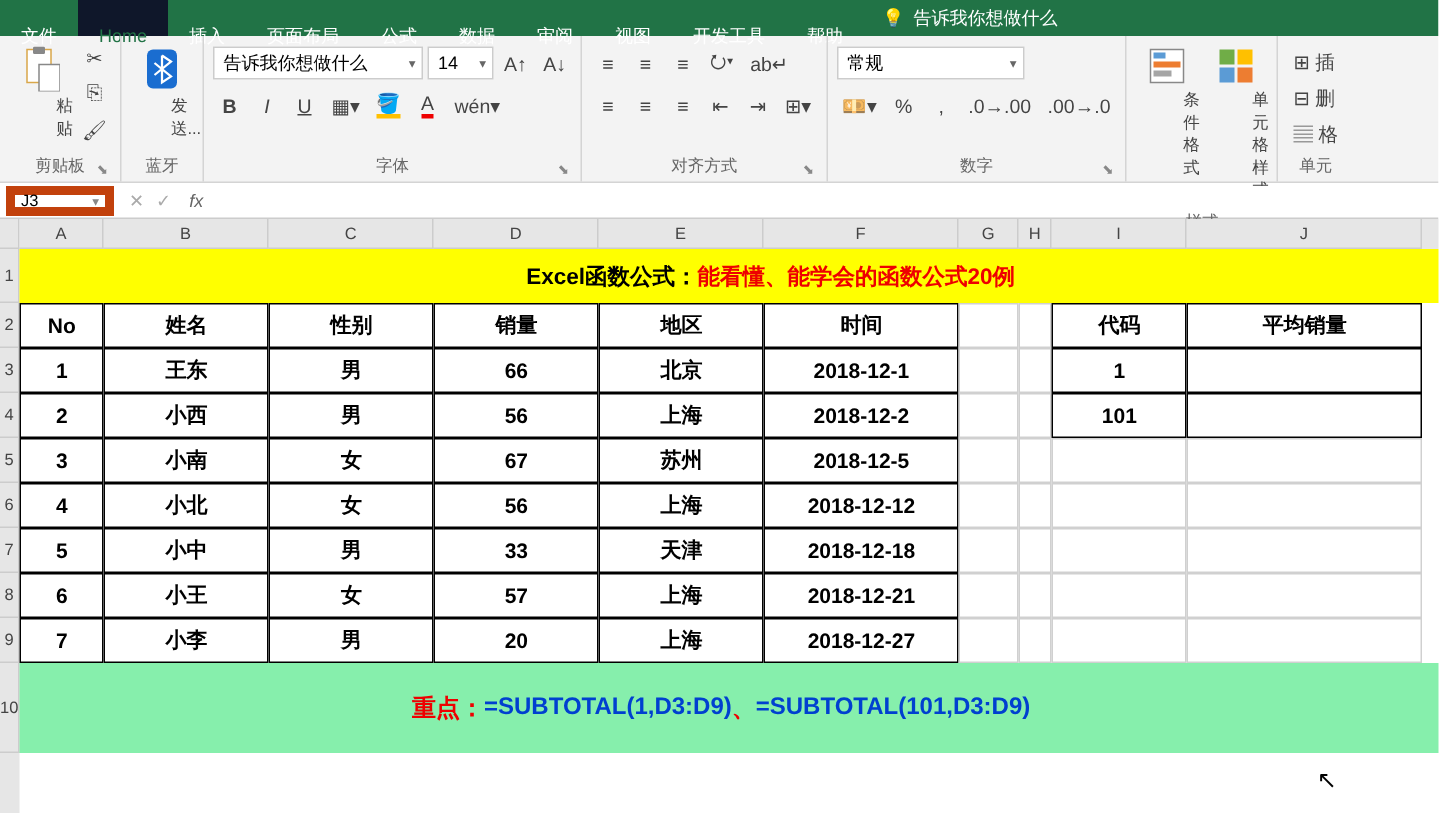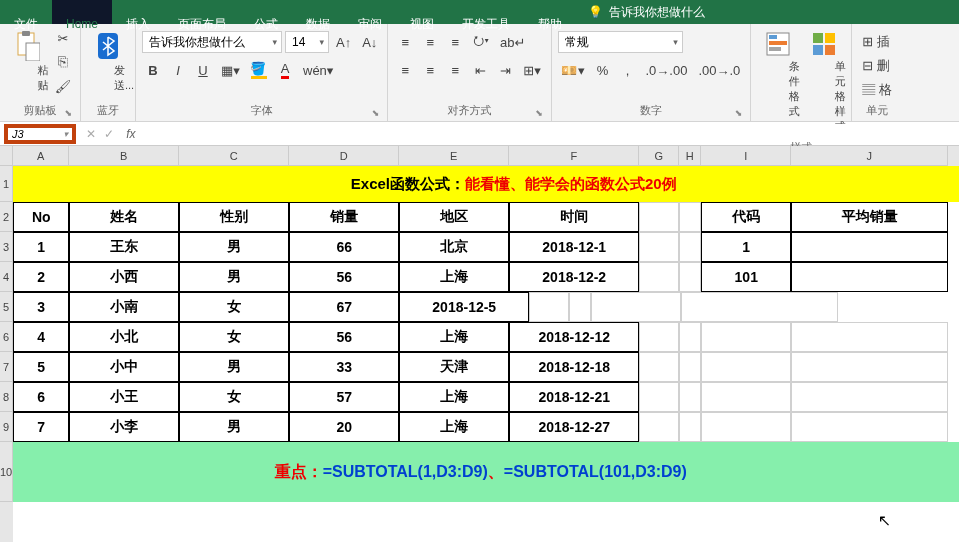--- a/index.html
+++ b/index.html
@@ -24,21 +24,21 @@
 .small-btn { width: 22px; height: 22px; display: flex; align-items: center; justify-content: center; cursor: pointer; font-size: 13px; color: #444; }
 
 .combo { height: 22px; border: 1px solid #ccc; background: #fff; font-size: 12px; padding: 0 16px 0 6px; display: flex; align-items: center; position: relative; }
 .combo::after { content: "▾"; position: absolute; right: 4px; font-size: 9px; color: #666; }
 
 .row { display: flex; gap: 3px; align-items: center; }
 .icon-btn { min-width: 22px; height: 22px; padding: 0 3px; display: flex; align-items: center; justify-content: center; cursor: pointer; font-size: 13px; color: #444; border: 1px solid transparent; }
 
 
 .fbar { height: 24px; border-bottom: 1px solid #ccc; display: flex; align-items: center; background: #fff; }
-.name-box { width: 72px; height: 20px; border: 4px solid #c2410c; margin: 0 4px; font-size: 11px; padding: 0 4px; display: flex; align-items: center; justify-content: space-between; font-style: italic; }
+.name-box { width: 72px; height: 20px; border: 6px solid #c2410c; margin: 0 4px; font-size: 11px; padding: 0 4px; display: flex; align-items: center; justify-content: space-between; }
 .name-box::after { content: "▾"; font-size: 9px; color: #888; }
 .fbar-btns { display: flex; padding: 0 6px; gap: 8px; color: #aaa; font-size: 12px; }
 .fx-label { font-style: italic; color: #666; font-size: 12px; padding: 0 6px; }
 .formula-input { flex: 1; height: 20px; border: none; outline: none; font-size: 12px; }
 
 
 .grid-wrap { display: flex; height: 396px; }
 .row-headers { width: 24px; background: #e6e6e6; }
 .corner { height: 20px; border-right: 1px solid #ccc; border-bottom: 1px solid #ccc; background: #e6e6e6; }
 .rowh { height: 30px; border-right: 1px solid #ccc; border-bottom: 1px solid #ccc; font-size: 11px; color: #444; display: flex; align-items: center; justify-content: center; }
@@ -356,20 +356,21 @@
             <div class="cell cG" style="border:1px solid #d0d0d0;background:transparent"></div>
             <div class="cell cH" style="border:1px solid #d0d0d0;background:transparent"></div>
             <div class="cell cI">101</div>
             <div class="cell cJ"></div>
           </div>
           <div class="cell-row bordered">
             <div class="cell cA">3</div>
             <div class="cell cB">小南</div>
             <div class="cell cC">女</div>
             <div class="cell cD">67</div>
+            <div class="cell cE">苏州</div>
             <div class="cell cF">2018-12-5</div>
             <div class="cell cG" style="border:1px solid #d0d0d0;background:transparent"></div>
             <div class="cell cH" style="border:1px solid #d0d0d0;background:transparent"></div>
             <div class="cell cI" style="border:1px solid #d0d0d0;background:transparent"></div>
             <div class="cell cJ" style="border:1px solid #d0d0d0;background:transparent"></div>
           </div>
           <div class="cell-row bordered">
             <div class="cell cA">4</div>
             <div class="cell cB">小北</div>
             <div class="cell cC">女</div>

